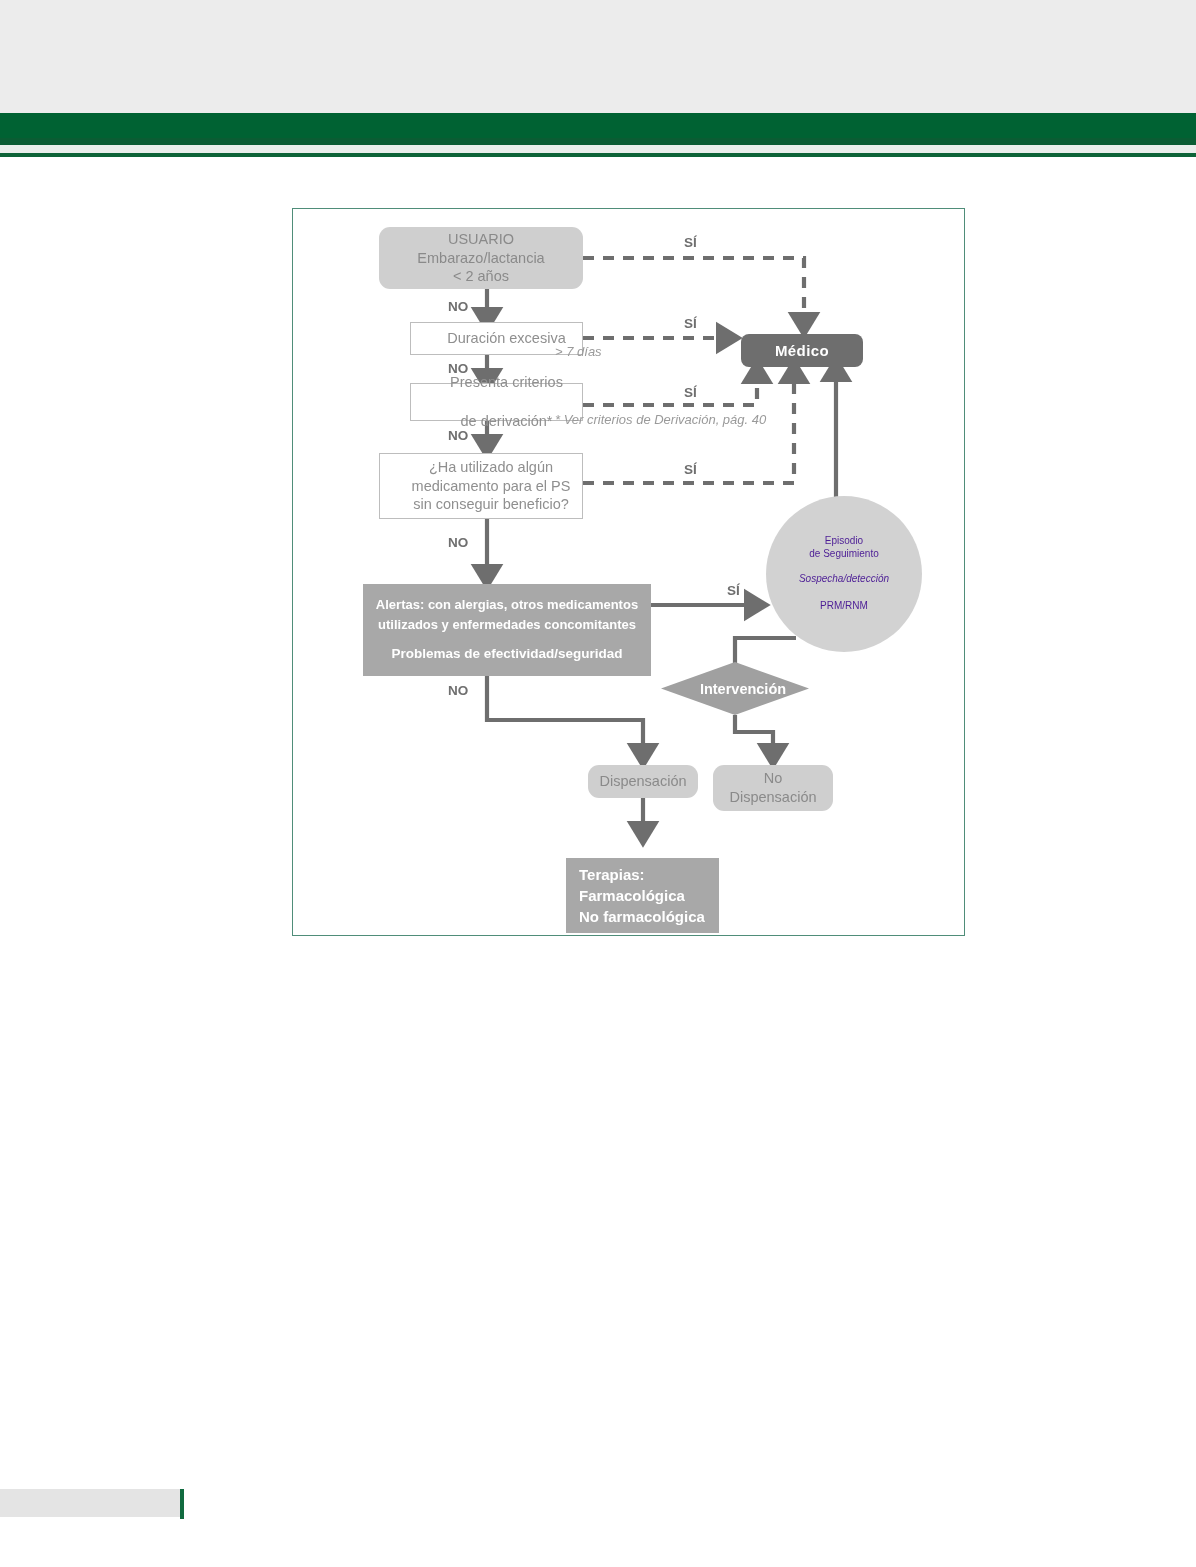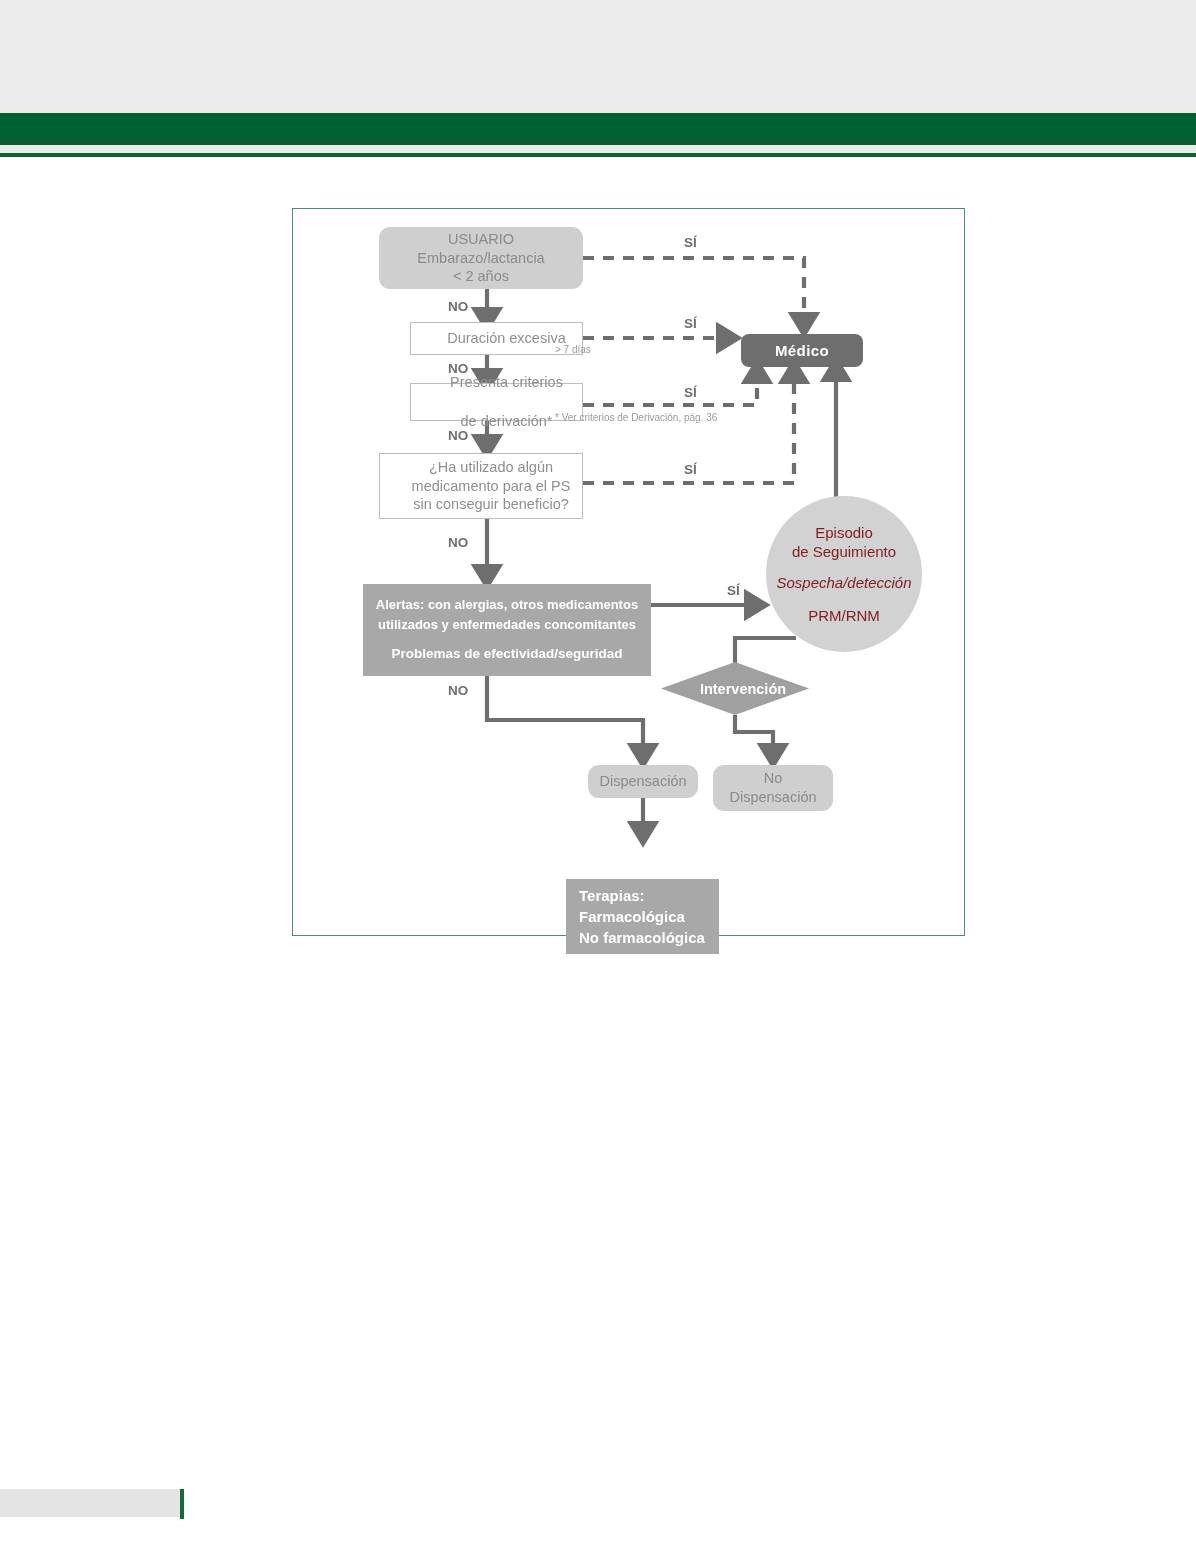--- a/index.html
+++ b/index.html
@@ -86,41 +86,42 @@
   }
   
   .rect-mid{
     background:#a8a8a8;
     color:#ffffff;
     font-weight:bold;
   }
   .circle-light{
     background:#d2d2d2;
     border-radius:50%;
-    color:#7f1d1d;
-    font-size:15px;
+    color:#4c1d95;
+    font-size:10px;
   }
   .node .ln{display:block;white-space:nowrap;}
 
   
   .elabel{
     position:absolute;
     color:#6f6f6f;
     font-weight:bold;
     font-size:13.5px;
     white-space:nowrap;
   }
   .elabel.si{font-size:13.5px;}
   .elabel.no{font-size:13.5px;}
   .enote{
     position:absolute;
     color:#9a9a9a;
     font-weight:normal;
-    font-size:10px;
+    font-size:13px;
     white-space:nowrap;
+    font-style:italic;
   }
   
   #node-intervencion{
     position:absolute;
     display:flex;align-items:center;justify-content:center;
   }
   #node-intervencion .dtext{
     position:relative;z-index:2;
     color:#ffffff;font-weight:bold;font-size:14.5px;white-space:nowrap;margin-left:16px;
   }
@@ -228,35 +229,35 @@
 
     <div class="node pill-light" id="node-dispensacion" style="left:295px;top:556px;width:110px;height:33px;">
       <span class="ln">Dispensación</span>
     </div>
 
     <div class="node pill-light" id="node-no-dispensacion" style="left:420px;top:556px;width:120px;height:46px;">
       <span class="ln">No</span>
       <span class="ln">Dispensación</span>
     </div>
 
-    <div class="node rect-mid" id="node-terapias" style="left:273px;top:670px;width:153px;height:75px;align-items:flex-start;padding-left:13px;font-size:15px;gap:2px;">
+    <div class="node rect-mid" id="node-terapias" style="left:273px;top:649px;width:153px;height:75px;align-items:flex-start;padding-left:13px;font-size:15px;gap:2px;">
       <span class="ln">Terapias:</span>
       <span class="ln">Farmacológica</span>
       <span class="ln">No farmacológica</span>
     </div>
 
     <span class="elabel si" style="left:391px;top:26px;">SÍ</span>
     <span class="elabel si" style="left:391px;top:107px;">SÍ</span>
     <span class="elabel si" style="left:391px;top:176px;">SÍ</span>
     <span class="elabel si" style="left:391px;top:253px;">SÍ</span>
     <span class="elabel si" style="left:434px;top:374px;">SÍ</span>
 
     <span class="elabel no" style="left:155px;top:90px;">NO</span>
     <span class="elabel no" style="left:155px;top:152px;">NO</span>
     <span class="elabel no" style="left:155px;top:219px;">NO</span>
     <span class="elabel no" style="left:155px;top:326px;">NO</span>
     <span class="elabel no" style="left:155px;top:474px;">NO</span>
 
     <span class="enote" style="left:262px;top:135px;">&gt; 7 días</span>
-    <span class="enote" style="left:262px;top:203px;">* Ver criterios de Derivación, pág. 36</span>
+    <span class="enote" style="left:262px;top:203px;">* Ver criterios de Derivación, pág. 40</span>
 
   </div>
 </div>
 
 </body></html>

